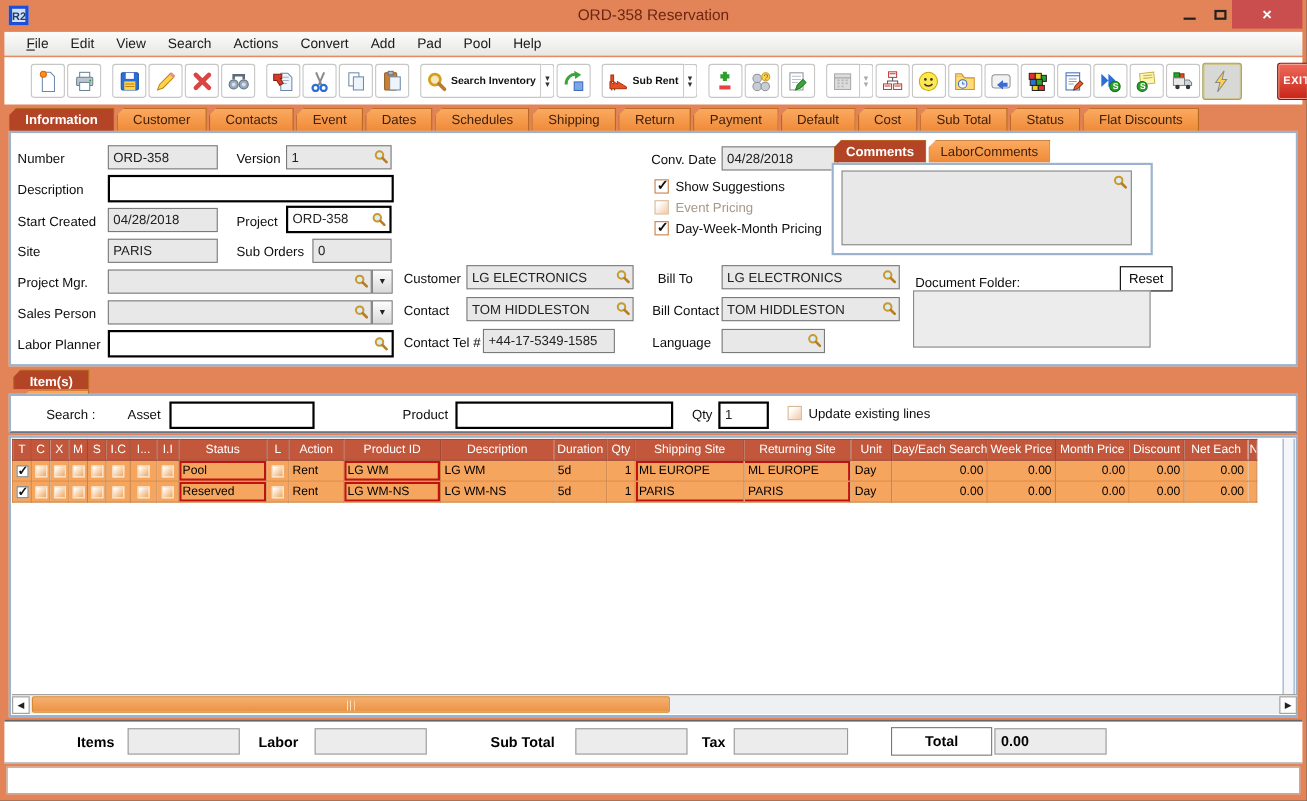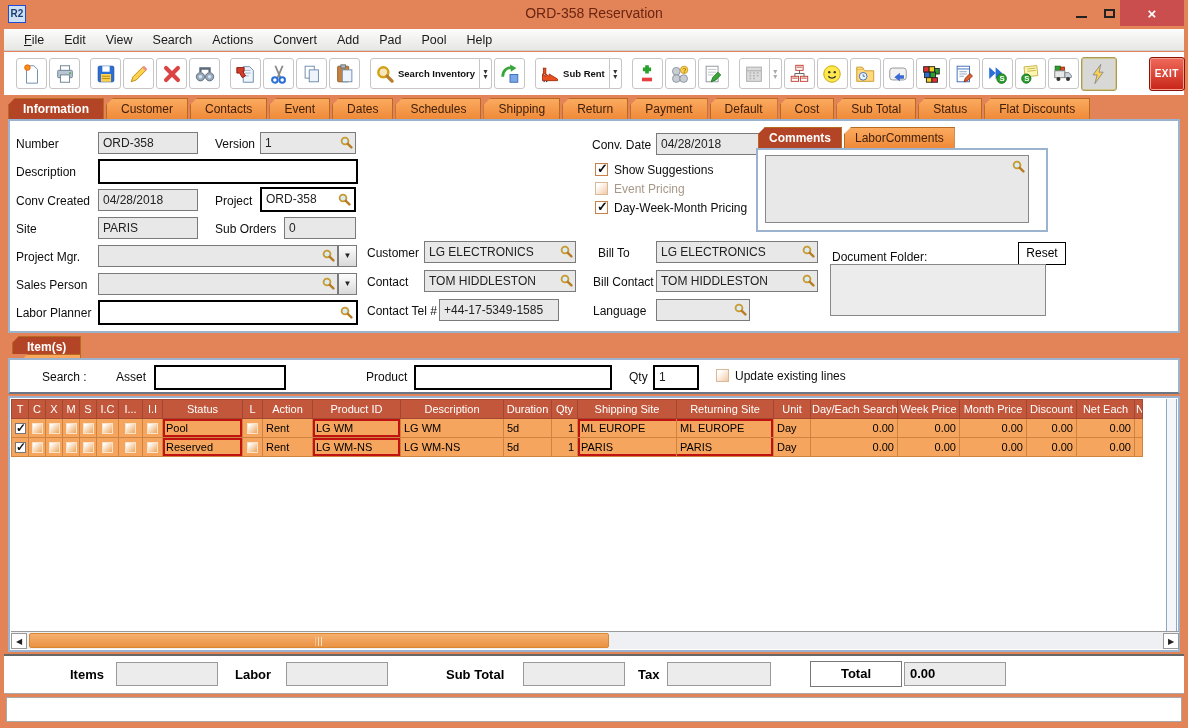--- a/index.html
+++ b/index.html
@@ -1,36 +1,36 @@
 <!DOCTYPE html>
 <html><head>
 <meta charset="utf-8">
 <style>
   html,body{margin:0;padding:0;background:#555;}
   *{box-sizing:border-box;font-family:"Liberation Sans",sans-serif;}
   .window{position:relative;width:1188px;height:728px;background:#e28457;overflow:hidden;margin:0 auto;}
 
   
   .titlebar{position:absolute;left:0;top:0;width:100%;height:28px;}
-  .appicon{position:absolute;left:8px;top:5px;width:18px;height:18px;background:#cfe0f2;border:1px solid #1d4ed8;
+  .appicon{position:absolute;left:8px;top:5px;width:18px;height:18px;background:#cfe0f2;border:3px solid #1d4ed8;
     font-size:10px;font-weight:bold;color:#1a3e74;text-align:center;line-height:16px;}
   .title{position:absolute;left:0;top:5px;width:100%;text-align:center;font-size:14px;color:#6b2512;}
   .winbtn{position:absolute;top:0;height:26px;display:flex;align-items:center;justify-content:center;cursor:default;}
   .btn-min{left:1068px;width:26px;} .btn-min span{width:11px;height:2px;background:#222;display:block;margin-top:8px;}
   .btn-max{left:1096px;width:26px;} .btn-max span{width:11px;height:9px;border:2px solid #222;display:block;background:transparent;}
   .btn-close{left:1120px;width:64px;background:#cb4e4e;color:#fff;font-size:15px;font-weight:bold;}
 
   
   .menubar{position:absolute;left:4px;top:29px;width:1180px;height:22px;background:linear-gradient(#fcfcfc,#e7e7e4);
     border-bottom:1px solid #cfcfcf;display:flex;align-items:center;padding-left:10px;gap:0;}
   .menu-item{font-size:12.5px;color:#1a1a1a;padding:2px 10px;}
   .menu-item:first-child::first-letter{text-decoration:underline;}
 
   
-  .toolbar{position:absolute;left:4px;top:52px;width:1180px;height:43px;background:#fff;display:flex;align-items:center;padding-left:12px;}
+  .toolbar{position:absolute;left:4px;top:52px;width:1180px;height:43px;background:#fff;display:flex;align-items:center;padding-left:24px;}
   .tbtn{width:31px;height:31px;border:1px solid #c6c6c6;border-radius:3px;background:#fff;display:flex;align-items:center;justify-content:center;margin-right:2px;flex:0 0 auto;}
   .tbtn.wide{width:auto;padding:0 4px;gap:3px;font-size:9.5px;font-weight:bold;color:#111;}
   .tbtn.drop{width:12px;border-left:none;border-radius:0 3px 3px 0;flex-direction:column;line-height:5px;font-size:8px;color:#333;margin-right:2px;}
   .tbtn.dropmain{border-radius:3px 0 0 3px;margin-right:0;}
   .gap{width:8px;flex:0 0 auto;}
   .tbtn.pressed{background:#d8d8d6;border:1px solid #ab9c55;box-shadow:inset 0 0 0 1px #cfc68d;width:36px;height:34px;}
   .tbtn.exit{background:linear-gradient(#ef6a5a,#c72518);border:1px solid #8a1208;width:36px;height:34px;color:#fff;
     font-size:10px;font-weight:bold;letter-spacing:.5px;box-shadow:inset 0 0 0 1px #f5a090;}
   .sinv-label{text-align:center;line-height:10px;}
 
@@ -371,21 +371,21 @@
     <div class="fld" style="left:88px;top:11px;width:100px">ORD-358</div>
     <span class="lbl" style="left:205px;top:16px">Version</span>
     <div class="fld" style="left:250px;top:11px;width:96px"><span>1</span><span class="mag"><svg width="13" height="13" viewBox="0 0 13 13">
             <circle cx="5" cy="5" r="3.4" fill="#d8ecf8" stroke="#c9992b" stroke-width="1.8"></circle>
             <line x1="7.8" y1="7.8" x2="11.4" y2="11.4" stroke="#b87d24" stroke-width="2.4" stroke-linecap="round"></line>
           </svg></span></div>
 
     <span class="lbl" style="left:6px;top:44px">Description</span>
     <div class="fld white" style="left:88px;top:38px;width:260px;height:25px"></div>
 
-    <span class="lbl" style="left:6px;top:73px">Conv Created</span>
+    <span class="lbl" style="left:6px;top:73px">Start Created</span>
     <div class="fld" style="left:88px;top:68px;width:100px">04/28/2018</div>
     <span class="lbl" style="left:205px;top:73px">Project</span>
     <div class="fld white" style="left:250px;top:66px;width:96px;height:25px"><span>ORD-358</span><span class="mag" style="position:absolute;right:3px;top:4px"><svg width="13" height="13" viewBox="0 0 13 13">
             <circle cx="5" cy="5" r="3.4" fill="#d8ecf8" stroke="#c9992b" stroke-width="1.8"></circle>
             <line x1="7.8" y1="7.8" x2="11.4" y2="11.4" stroke="#b87d24" stroke-width="2.4" stroke-linecap="round"></line>
           </svg></span></div>
 
     <span class="lbl" style="left:6px;top:101px">Site</span>
     <div class="fld" style="left:88px;top:96px;width:100px">PARIS</div>
     <span class="lbl" style="left:205px;top:101px">Sub Orders</span>

